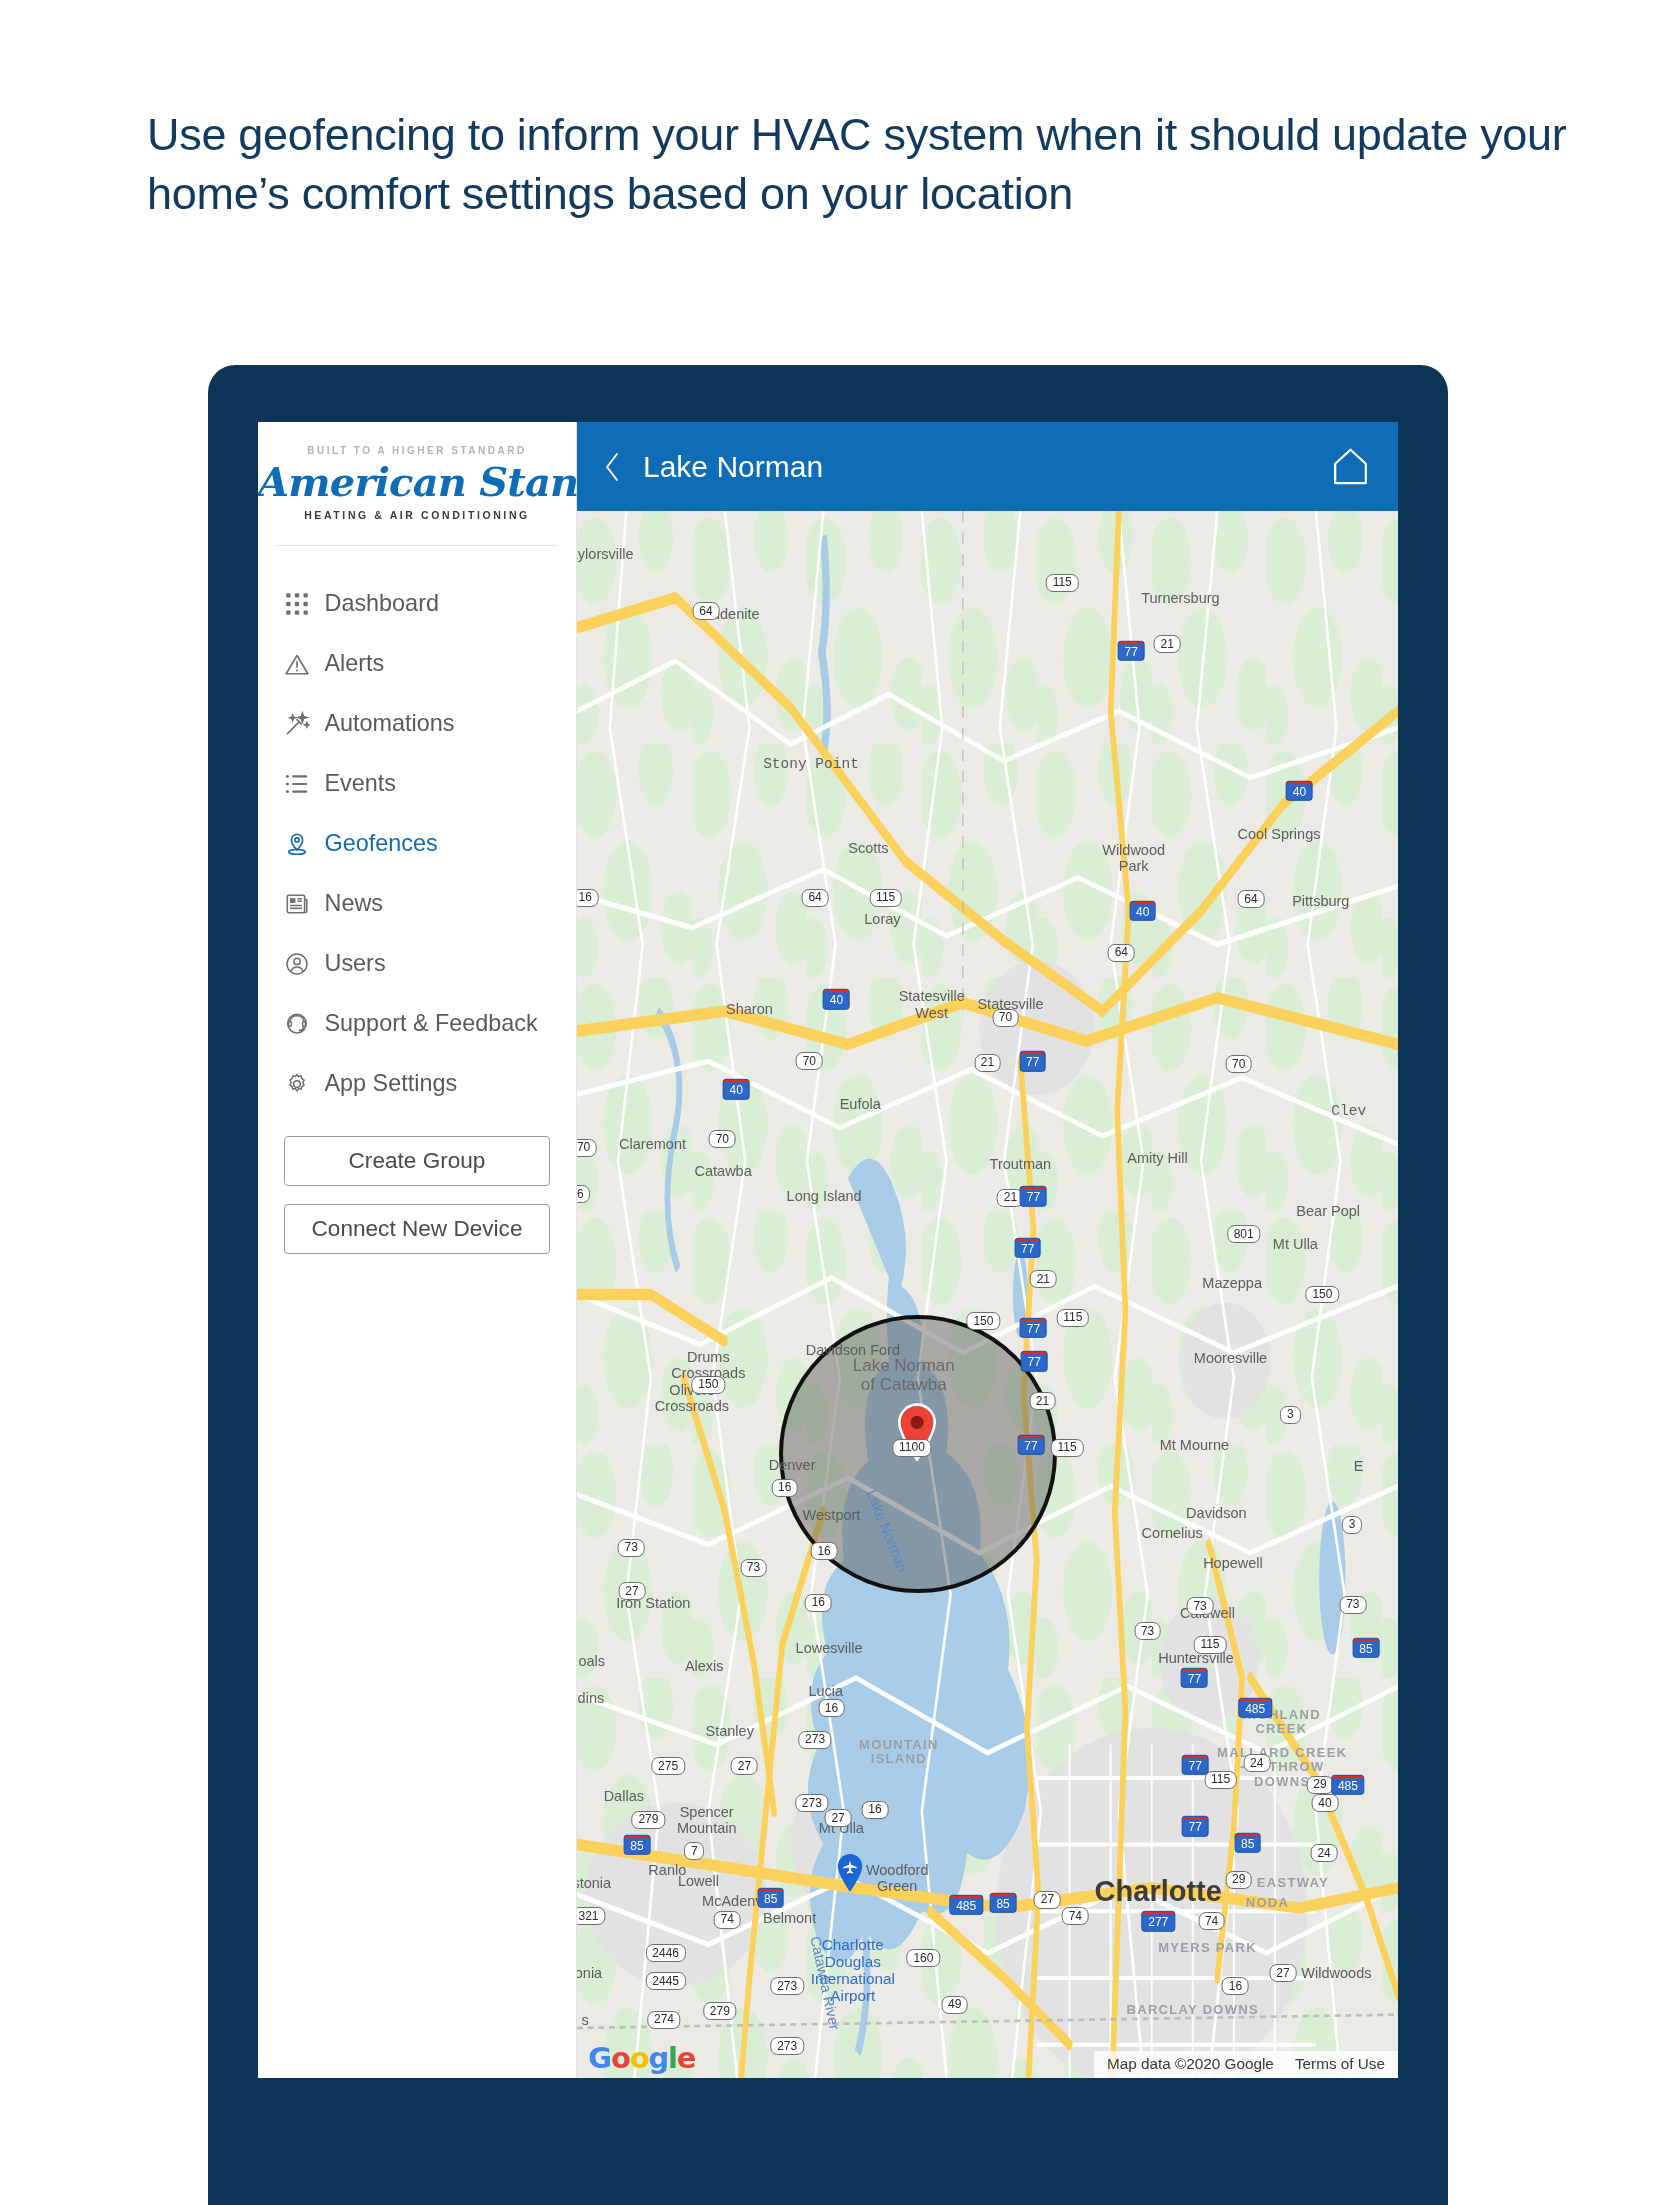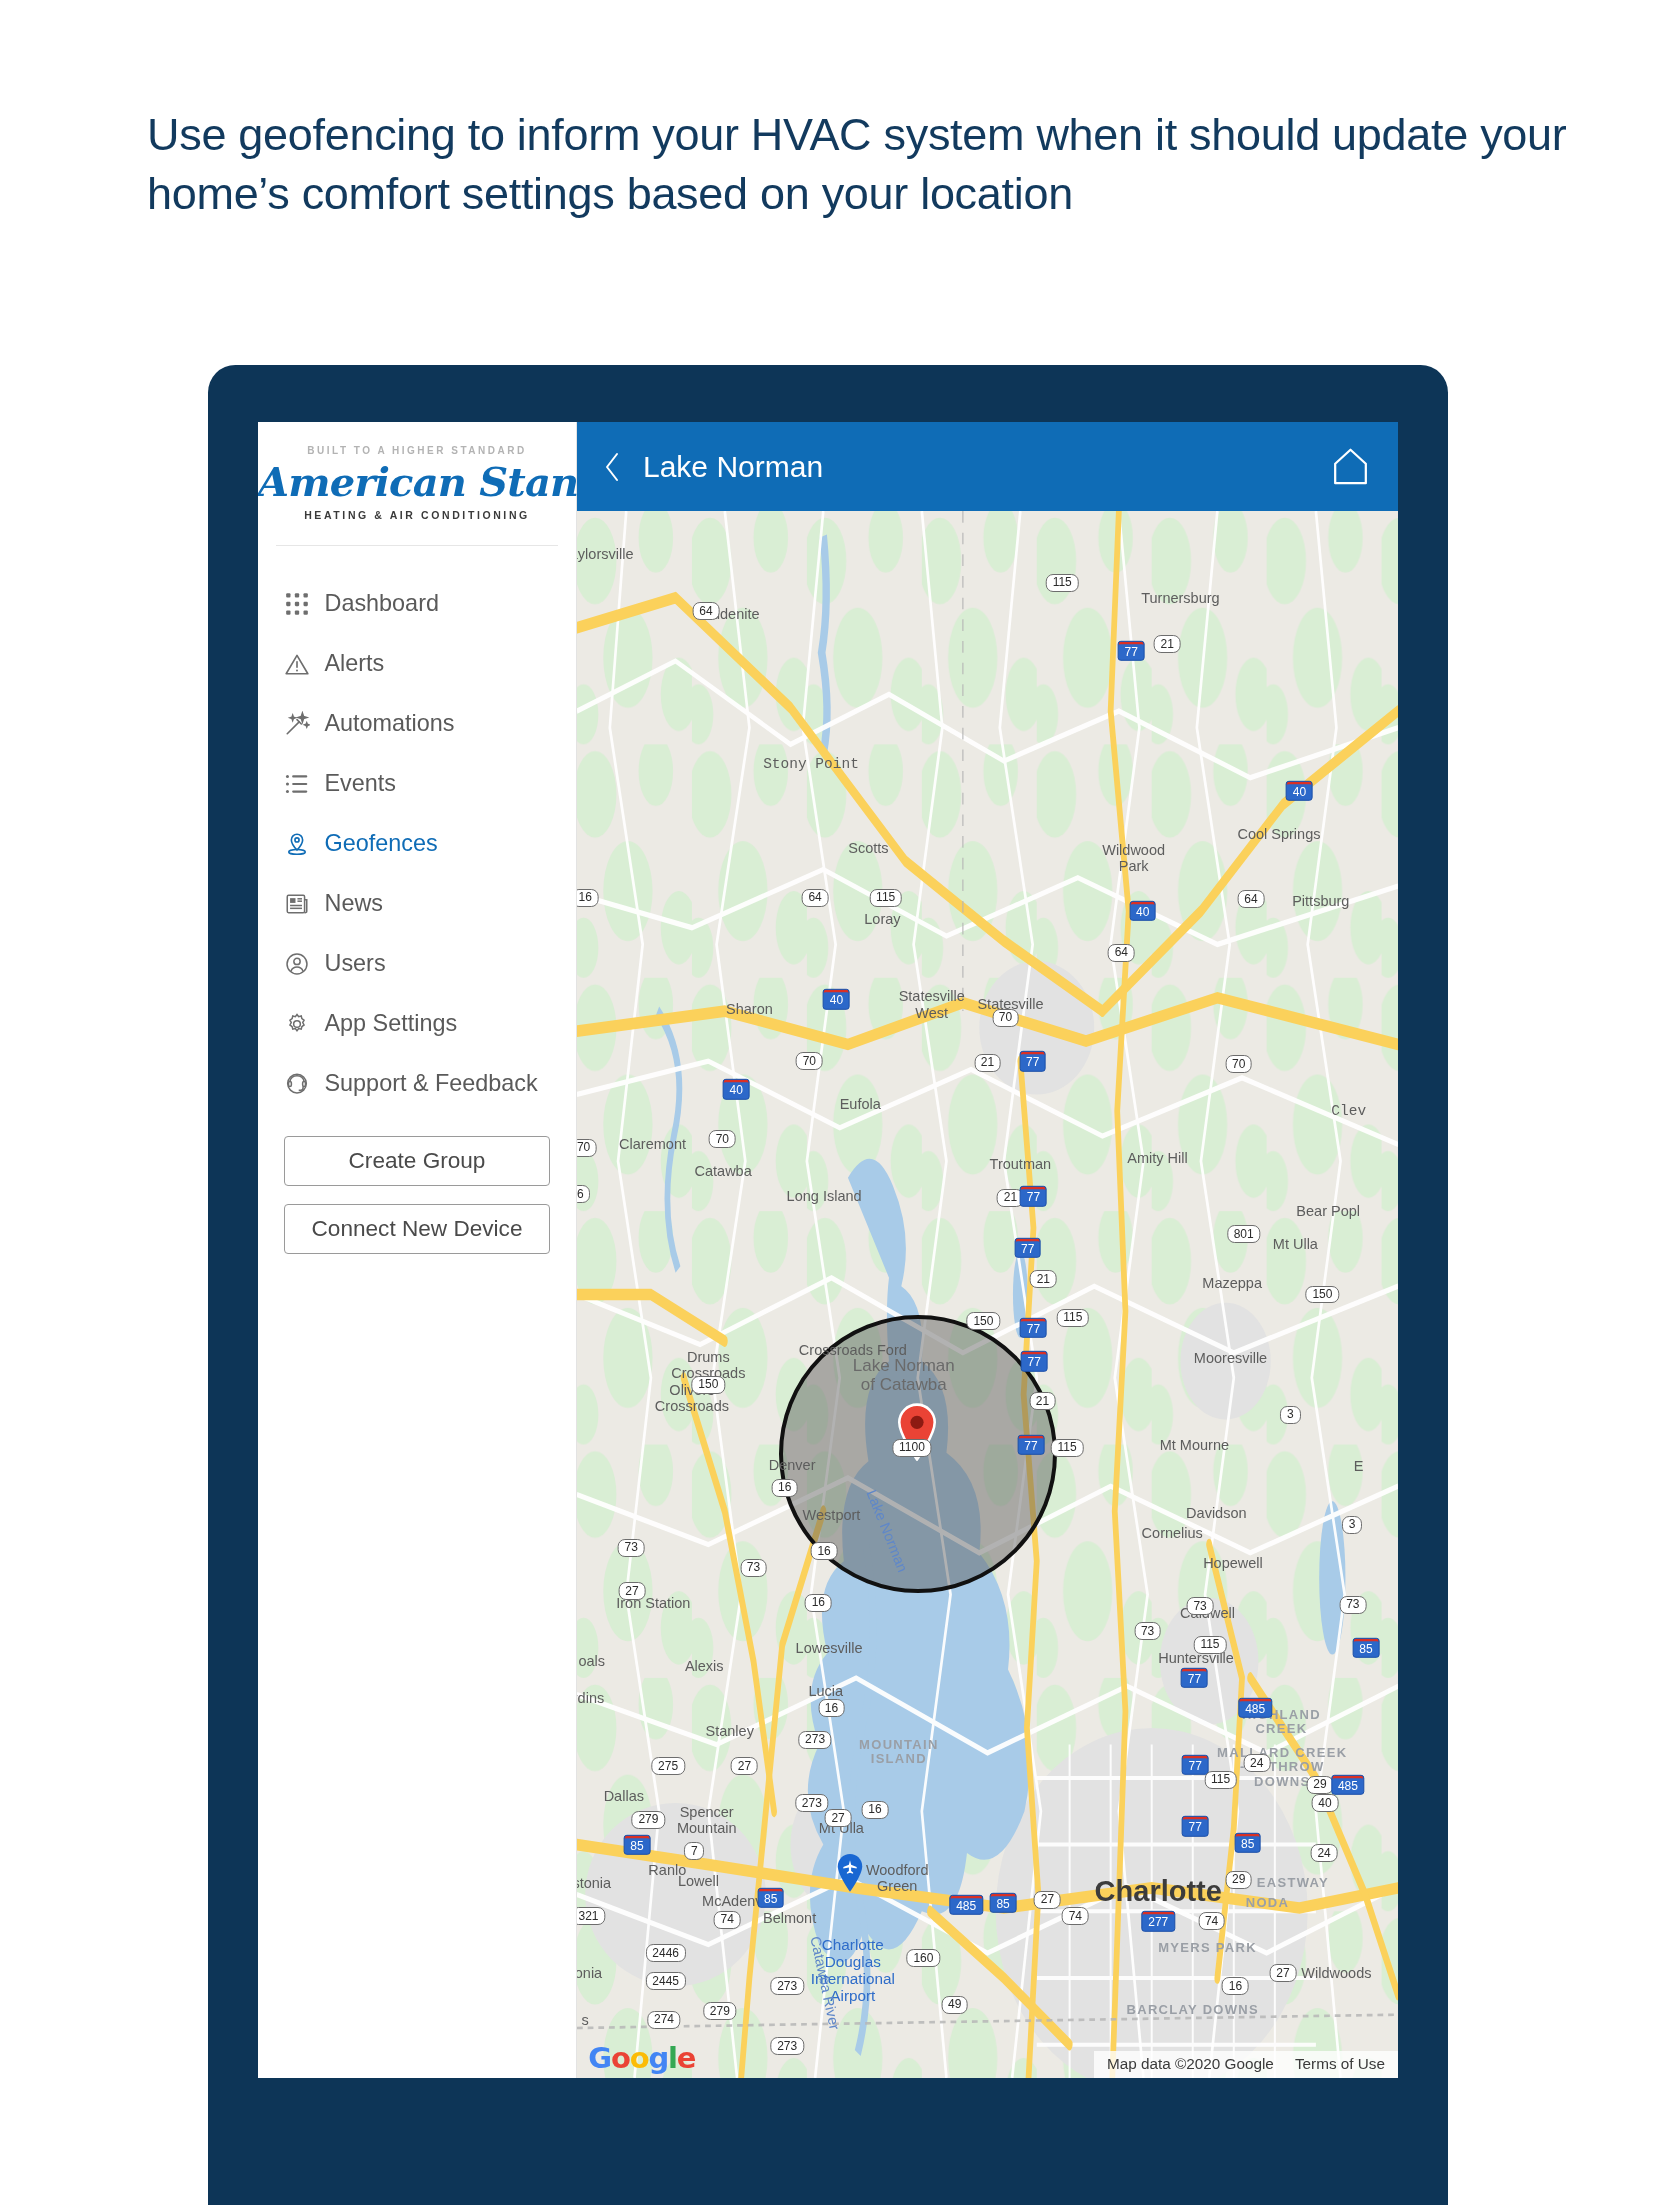--- a/index.html
+++ b/index.html
@@ -244,38 +244,38 @@
                   <circle cx="12" cy="9.6" r="2.9"></circle>
                   <path d="M6.4 18.6a6 6 0 0 1 11.2 0"></path>
                 </svg>
               </span>
           <span>Users</span>
         </div>
 
         <div class="nav-item">
           <span class="nav-ico">
                 <svg viewBox="0 0 24 24" fill="none" stroke="#6e6e6e" stroke-width="1.4">
-                  <path d="M12 3.2l1.5 2 2.4-.6.6 2.4 2 1.5-1.2 2.2 1.2 2.2-2 1.5-.6 2.4-2.4-.6-1.5 2-1.5-2-2.4.6-.6-2.4-2-1.5 1.2-2.2L5.5 8.5l2-1.5.6-2.4 2.4.6z"></path>
-                  <circle cx="12" cy="12" r="3.1"></circle>
-                </svg>
-              </span>
-          <span>App Settings</span>
-        </div>
-
-        <div class="nav-item">
-          <span class="nav-ico">
-                <svg viewBox="0 0 24 24" fill="none" stroke="#6e6e6e" stroke-width="1.4">
                   <circle cx="12" cy="11.6" r="8.6"></circle>
                   <path d="M5.4 9.6a6.8 6.8 0 0 1 13.2 0"></path>
                   <rect x="4.2" y="9.6" width="2.6" height="4.6" rx="1.3"></rect>
                   <rect x="17.2" y="9.6" width="2.6" height="4.6" rx="1.3"></rect>
                   <path d="M17.6 14.2v1.6a2 2 0 0 1-2 2h-2"></path>
                 </svg>
               </span>
           <span>Support &amp; Feedback</span>
+        </div>
+
+        <div class="nav-item">
+          <span class="nav-ico">
+                <svg viewBox="0 0 24 24" fill="none" stroke="#6e6e6e" stroke-width="1.4">
+                  <path d="M12 3.2l1.5 2 2.4-.6.6 2.4 2 1.5-1.2 2.2 1.2 2.2-2 1.5-.6 2.4-2.4-.6-1.5 2-1.5-2-2.4.6-.6-2.4-2-1.5 1.2-2.2L5.5 8.5l2-1.5.6-2.4 2.4.6z"></path>
+                  <circle cx="12" cy="12" r="3.1"></circle>
+                </svg>
+              </span>
+          <span>App Settings</span>
         </div>
 
       </nav>
 
       <div class="side-btns">
         <button class="side-btn">Create Group</button>
         <button class="side-btn">Connect New Device</button>
       </div>
     </aside>
 
@@ -398,21 +398,21 @@
               <div class="maplabel" style="left: 94%; top: 38.2979%; font-family: Liberation Mono, monospace;">Clev</div>
               <div class="maplabel" style="left: 34.5%; top: 37.8723%;">Eufola</div>
               <div class="maplabel" style="left: 9.2%; top: 40.4255%;">Claremont</div>
               <div class="maplabel" style="left: 17.8%; top: 42.1277%;">Catawba</div>
               <div class="maplabel" style="left: 54%; top: 41.7021%;">Troutman</div>
               <div class="maplabel" style="left: 70.7%; top: 41.2766%;">Amity Hill</div>
               <div class="maplabel" style="left: 91.5%; top: 44.6809%;">Bear Popl</div>
               <div class="maplabel" style="left: 30.1%; top: 43.7234%;">Long Island</div>
               <div class="maplabel" style="left: 87.5%; top: 46.8085%;">Mt Ulla</div>
               <div class="maplabel" style="left: 79.8%; top: 49.2553%;">Mazeppa</div>
-              <div class="maplabel" style="left: 33.6%; top: 53.5106%;">Crossroads Ford</div>
+              <div class="maplabel" style="left: 33.6%; top: 53.5106%;">Davidson Ford</div>
               <div class="maplabel" style="left: 16%; top: 54.4681%;">Drums
 Crossroads</div>
               <div class="maplabel" style="left: 79.6%; top: 54.0426%;">Mooresville</div>
               <div class="maplabel" style="left: 14%; top: 56.5957%;">Olivers
 Crossroads</div>
               <div class="maplabel lk" style="left: 39.8%; top: 55.1064%;">Lake Norman
 of Catawba</div>
               <div class="maplabel" style="left: 26.2%; top: 60.8511%;">Denver</div>
               <div class="maplabel" style="left: 75.2%; top: 59.5745%;">Mt Mourne</div>
               <div class="maplabel" style="left: 95.2%; top: 60.9574%;">E</div>

